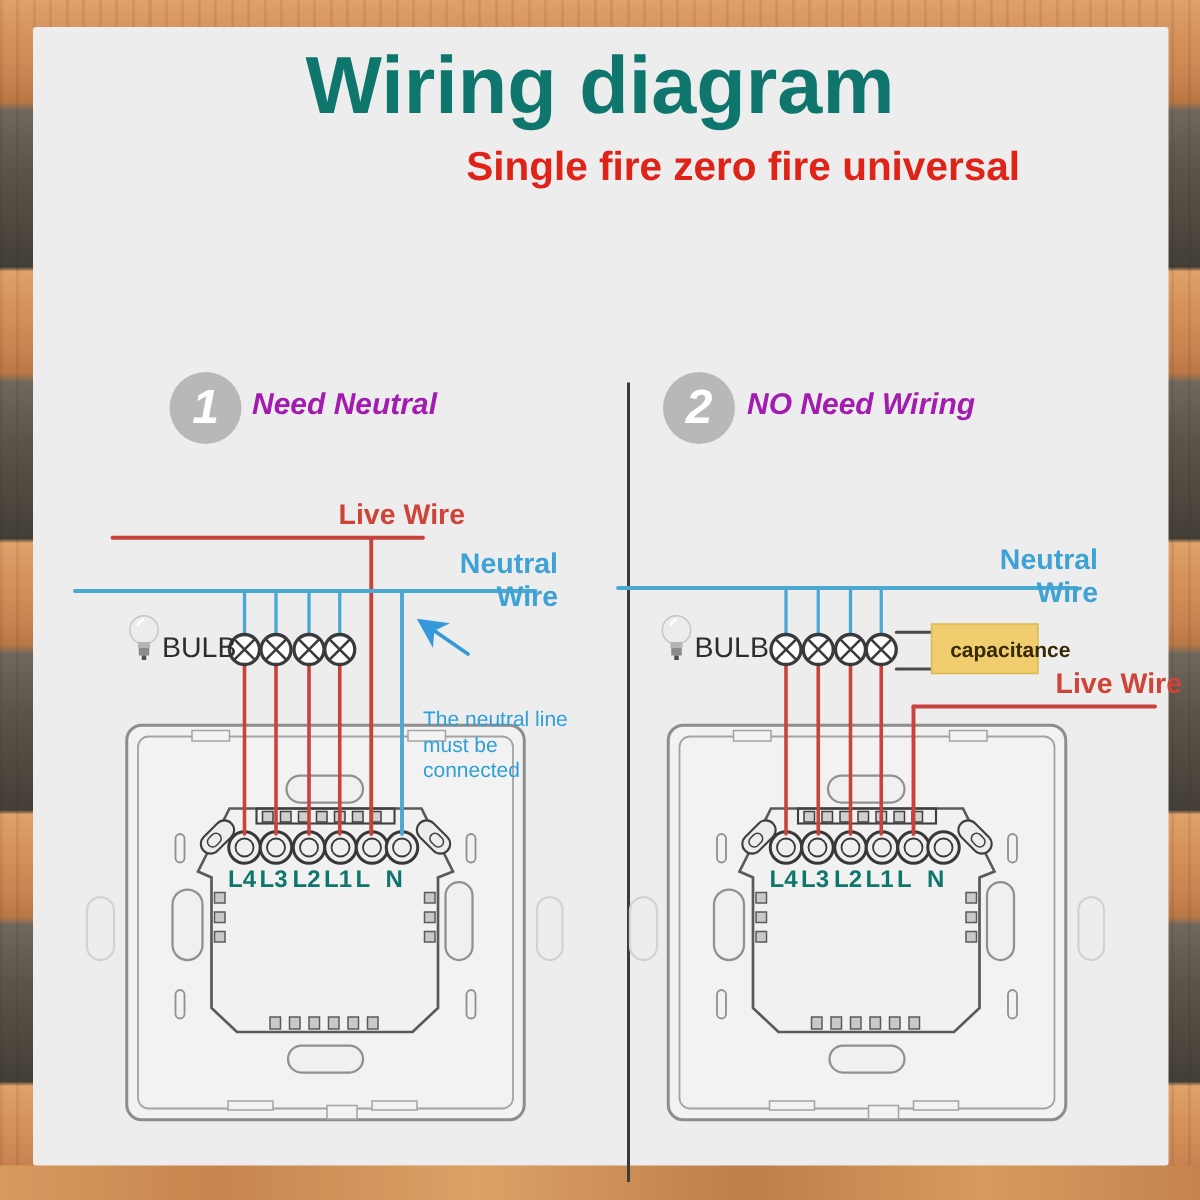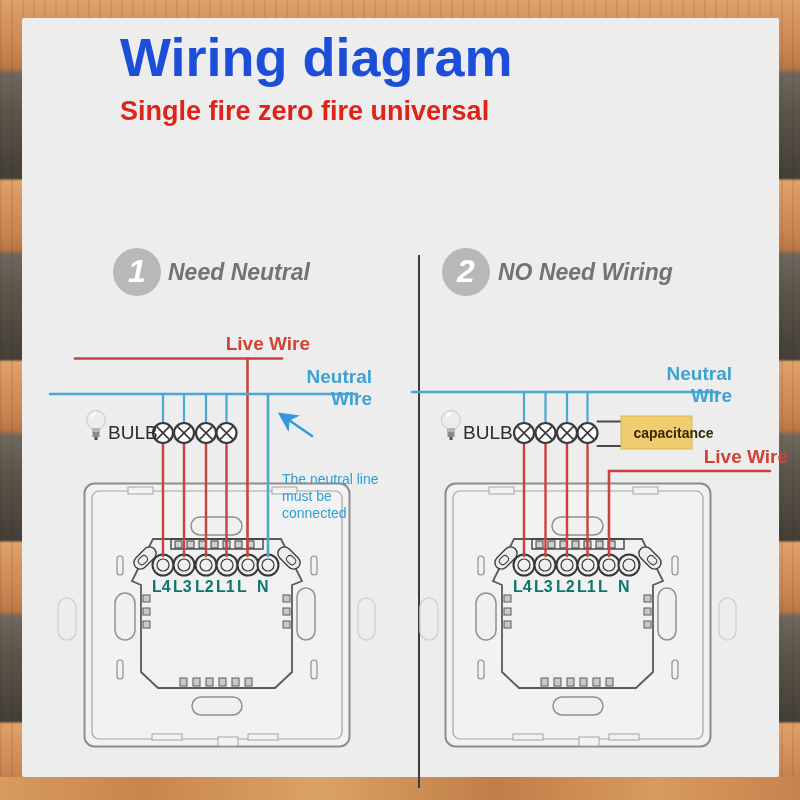--- a/index.html
+++ b/index.html
@@ -14,29 +14,29 @@
   .bg::after{content:"";position:absolute;inset:0;
       background:repeating-linear-gradient(90deg,rgba(35,32,28,.18) 0 2px,transparent 2px 11px);
       opacity:.5;}
   .bottom-strip{position:absolute;left:0;top:777px;width:800px;height:23px;
       background:linear-gradient(90deg,#d79a5f,#c8854d 18%,#dba266 40%,#c07e48 62%,#d89a5e 82%,#c6834e 100%);}
   .panel{position:absolute;left:22px;top:18px;width:757px;height:759px;
       background:#ededed;border-radius:2px;}
   .art{position:absolute;left:0;top:0;width:800px;height:800px;z-index:2;pointer-events:none;}
   .labels{position:absolute;left:0;top:0;width:800px;height:800px;z-index:3;}
   .labels div,.labels span{position:absolute;}
-  .title{left:120px;top:26px;width:560px;text-align:left;
-      font-size:54px;font-weight:bold;color:#1d4ed8;letter-spacing:0px;}
-  .subtitle{left:120px;top:96px;width:560px;text-align:left;
+  .title{left:120px;top:26px;width:560px;text-align:center;
+      font-size:54px;font-weight:bold;color:#0f766e;letter-spacing:0px;}
+  .subtitle{left:120px;top:96px;width:560px;text-align:right;
       font-size:27px;font-weight:bold;color:#df2318;}
   .divider{position:absolute;left:396px;top:237px;width:2px;height:533px;background:#3b3b3b;z-index:1;}
   .numcircle{width:48px;height:48px;border-radius:50%;background:#b8b8b8;
       color:#fff;font-size:32px;font-weight:bold;font-style:italic;
       text-align:center;line-height:47px;}
-  .heading{font-size:23px;font-weight:bold;font-style:italic;color:#737373;}
+  .heading{font-size:20px;font-weight:bold;font-style:italic;color:#a21caf;}
   .wirelabel{width:110px;text-align:right;font-size:19px;font-weight:bold;}
   .red{color:#cf4438;} .blue{color:#3ea2d4;}
   .bulbtext{font-size:19px;font-weight:normal;color:#2d2d2d;}
   .note{width:104px;text-align:left;font-size:14px;font-weight:normal;
       color:#2e9fd8;line-height:1.22;margin-top:28px;}
   .capword{width:71px;height:33px;display:flex;align-items:center;justify-content:center;
       font-size:14px;font-weight:bold;color:#362a05;}
   .term{width:22px;text-align:left;font-size:16px;font-weight:bold;color:#0f766e;top:578px;}
 </style>
 </head>

